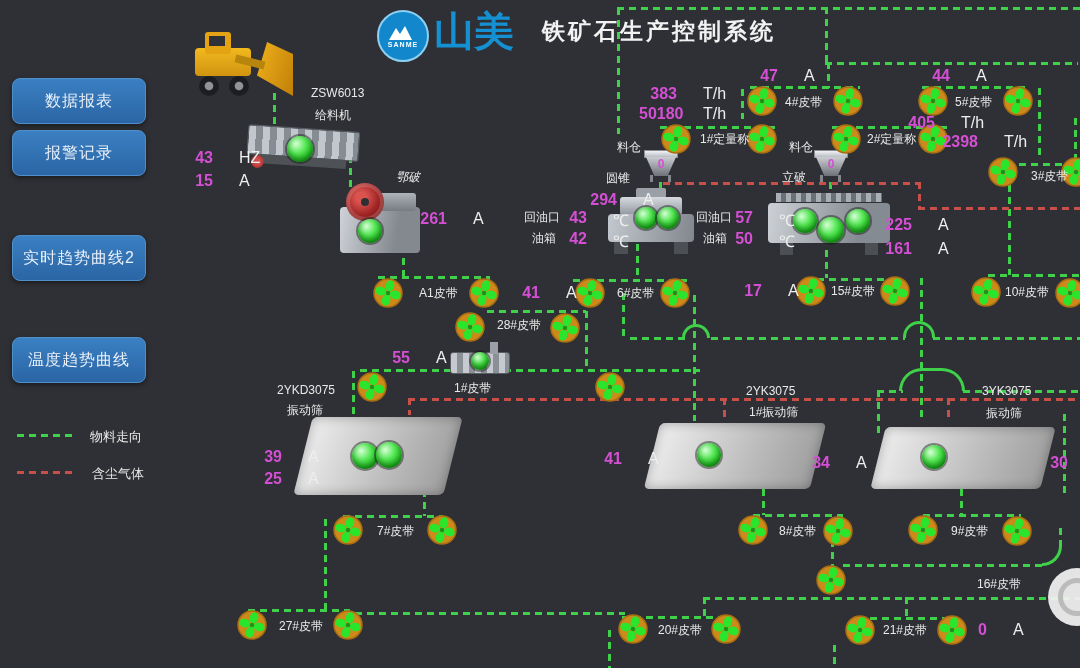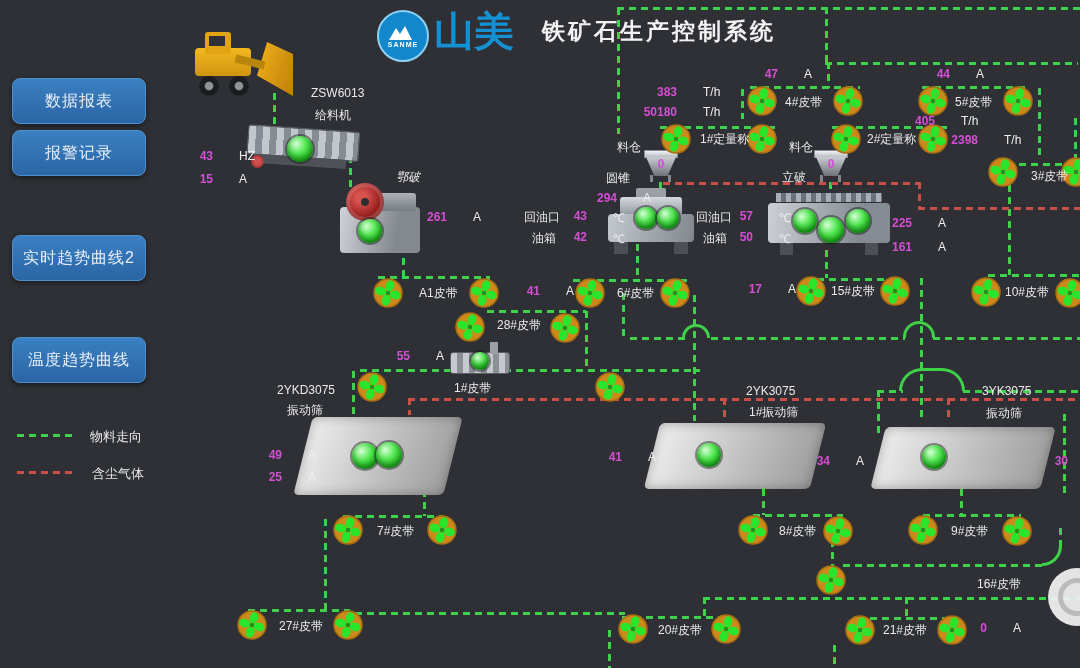--- a/index.html
+++ b/index.html
@@ -36,21 +36,21 @@
   
   .fan{position:absolute;width:30px;height:30px;z-index:4;}
 
   
   .dome{position:absolute;border-radius:50%;z-index:3;
         background:radial-gradient(circle at 35% 30%,#d6ffd6,#54e854 40%,#1db31d 75%,#0d870d);
         box-shadow:inset 0 -3px 6px rgba(0,70,0,.55),0 0 0 2px rgba(15,25,15,.45);}
 
   
   .lbl{position:absolute;color:#e9e9e9;font-size:12px;white-space:nowrap;z-index:5;}
-  .readout{position:absolute;display:flex;font-size:12px;white-space:nowrap;z-index:5;}
+  .readout{position:absolute;display:flex;font-size:16px;white-space:nowrap;z-index:5;}
   .readout .val{color:#d44fd4;width:38px;text-align:right;font-weight:bold;}
   .readout .unit{color:#eee;margin-left:26px;}
 
   
   .equip{position:absolute;z-index:2;}
   .wheel{position:absolute;width:20px;height:20px;border-radius:50%;
          background:radial-gradient(#909498 26%,#1b1d20 34%);}
   .screen{position:absolute;transform:skewX(-14deg);border-radius:5px;z-index:2;
           background:linear-gradient(100deg,#eeeeee,#bcbcbc 60%,#9d9d9d);
           box-shadow:inset 0 0 10px rgba(0,0,0,.3);}
@@ -698,21 +698,21 @@
       </div>
       <div class="readout" style="left: 724px; top: 282px;">
         <span class="val">17</span>
         <span class="unit">A</span>
       </div>
       <div class="readout" style="left: 372px; top: 349px;">
         <span class="val">55</span>
         <span class="unit">A</span>
       </div>
       <div class="readout" style="left: 244px; top: 448px;">
-        <span class="val">49</span>
+        <span class="val">39</span>
         <span class="unit">A</span>
       </div>
       <div class="readout" style="left: 244px; top: 470px;">
         <span class="val">25</span>
         <span class="unit">A</span>
       </div>
       <div class="readout" style="left: 584px; top: 450px;">
         <span class="val">41</span>
         <span class="unit">A</span>
       </div>

